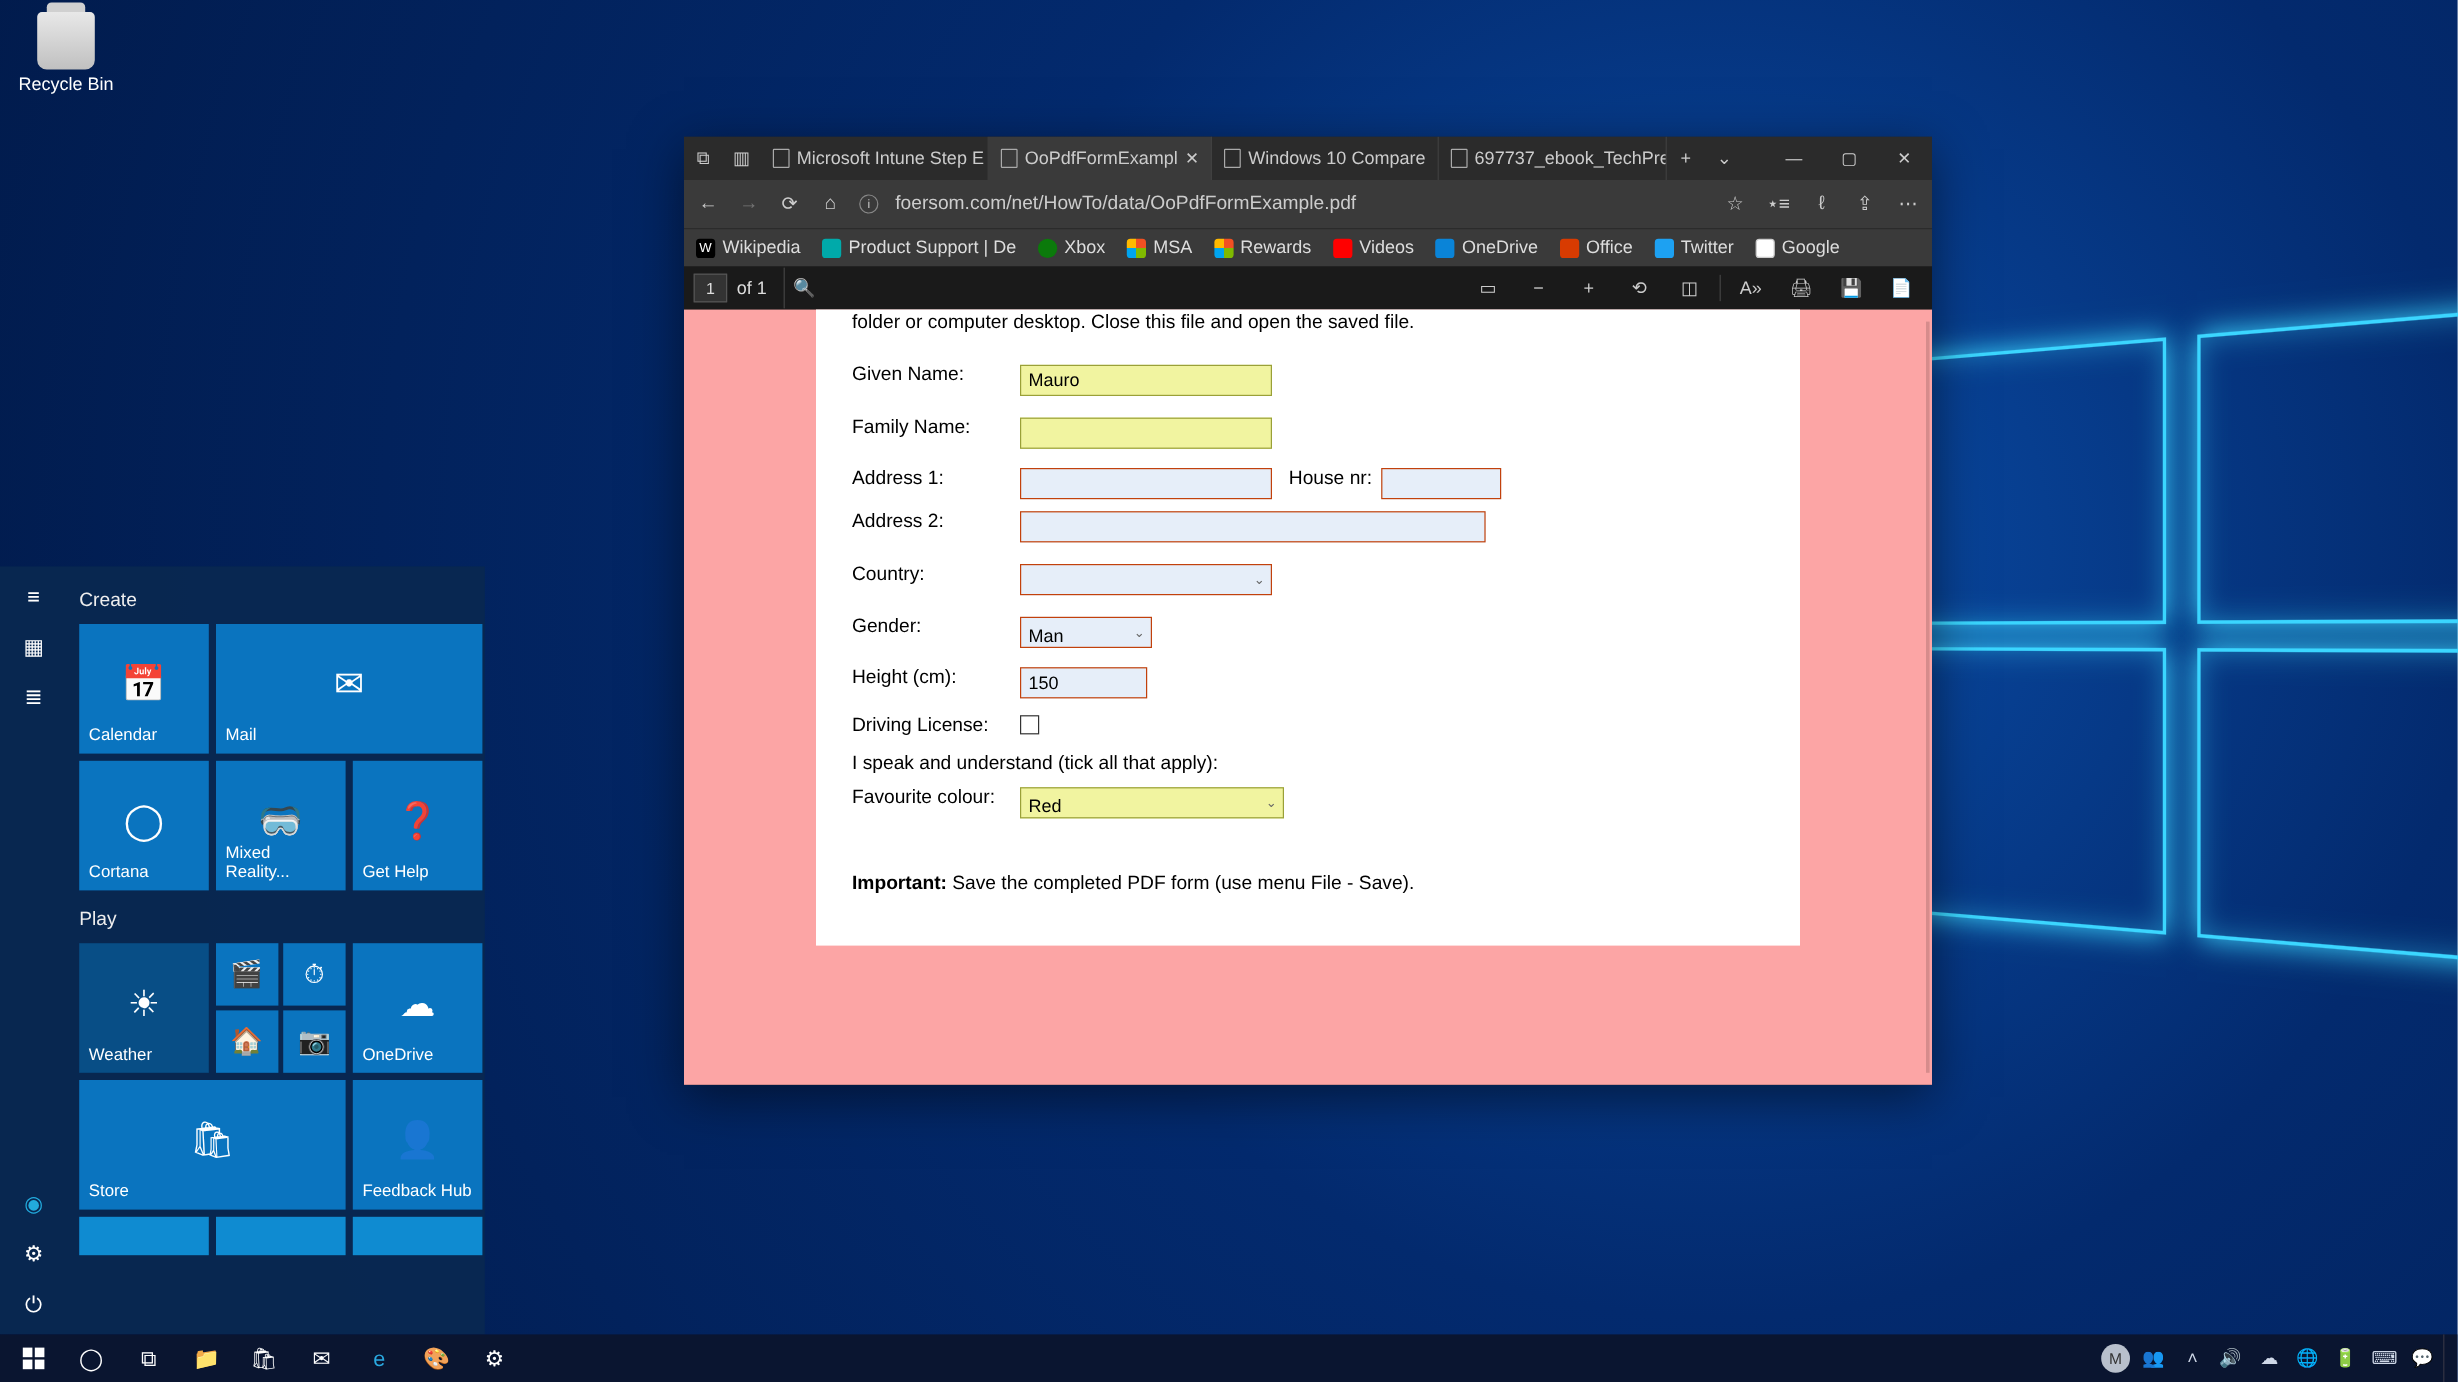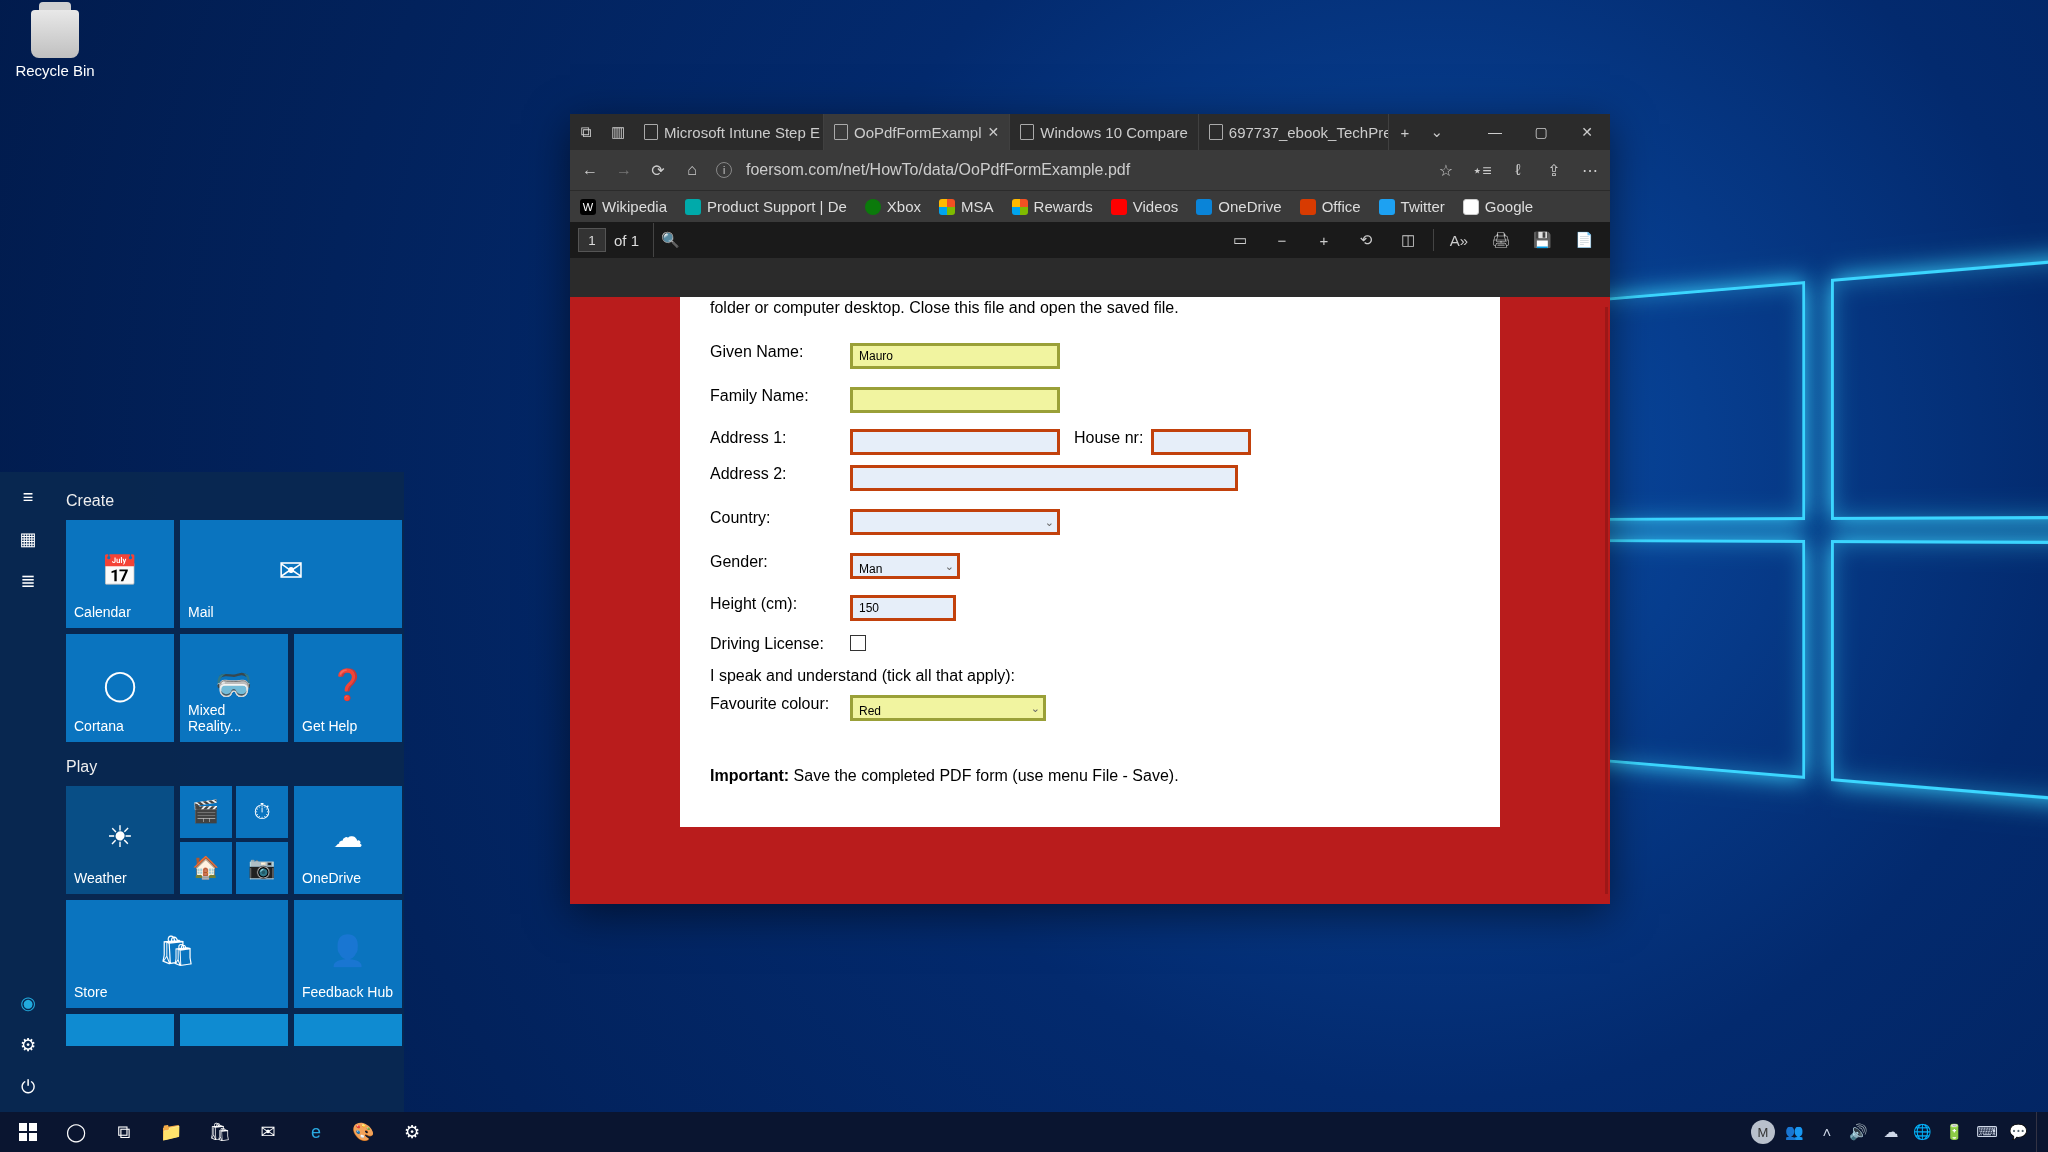--- a/index.html
+++ b/index.html
@@ -42,26 +42,26 @@
 
 .bookbar { height:32px; background:#3a3a3a; display:flex; align-items:center; padding:0 10px; gap:18px; color:#ddd; font-size:15px; border-top:1px solid #2b2b2b; }
 .bm{display:flex;align-items:center;gap:6px;}
 .bm-icon{width:16px;height:16px;border-radius:3px;display:inline-block;}
 
 .pdfbar { height:36px; background:#1a1a1a; display:flex; align-items:center; padding:0 8px; gap:8px; color:#ddd; font-size:15px; }
 .page-in{width:28px;height:24px;background:#333;border:1px solid #555;color:#ddd;text-align:center;}
 .pdfbar .spacer{flex:1;}
 .pdf-icon{width:34px;height:34px;display:flex;align-items:center;justify-content:center;color:#ccc;}
 
-.pdf-viewport{ flex:1; background:#b91c1c; overflow:hidden; position:relative;margin-top:39px; }
+.pdf-viewport{ flex:1; background:#fca5a5; overflow:hidden; position:relative; }
 .pdf-page{ position:absolute; left:110px; top:-16px; width:820px; background:#fff; padding:12px 30px 36px; font-family: Arial, sans-serif; font-size:16px; color:#000; }
 .pdf-page p{margin:6px 0;}
 .form-row{display:flex;align-items:flex-start;margin:10px 0;}
 .form-row label{width:140px;}
-.fld{height:26px;border:3px solid #c2410c;background:#e6eef9;padding:0 6px;font-size:12px;}
+.fld{height:26px;border:1px solid #c2410c;background:#e6eef9;padding:0 6px;font-size:15px;}
 .fld.yellow{background:#f1f4a0;border-color:#9aa038;}
 .dd-wrap{position:relative;display:inline-block;}
 .dd-arrow{position:absolute;right:6px;top:50%;transform:translateY(-50%);font-size:11px;color:#666;}
 .chk{width:16px;height:16px;border:1.5px solid #333;display:inline-flex;align-items:center;justify-content:center;font-size:13px;font-weight:bold;margin-right:6px;vertical-align:middle;}
 .lang-row{display:flex;gap:42px;margin:4px 0 14px;}
 .scroll-ind{position:absolute;right:2px;top:10px;bottom:10px;width:3px;background:rgba(0,0,0,.15);}
 
 
 .start-menu{ position:absolute; left:0; bottom:40px; width:404px; height:640px; background:rgba(9,40,80,.92); display:flex; color:#fff; }
 .sm-rail{width:56px;display:flex;flex-direction:column;align-items:center;padding:14px 0;gap:20px;}
@@ -244,21 +244,21 @@
         <label>Height (cm):</label>
         <input class="fld" style="width: 106px;" value="150">
       </div>
       <div class="form-row" style="margin-top:14px">
         <label>Driving License:</label>
         <span class="chk"></span>
       </div>
       <p style="margin-top:14px">I speak and understand (tick all that apply):</p>
       <div class="form-row">
         <label>Favourite colour:</label>
-        <span class="dd-wrap"><input class="fld yellow" style="width: 196px; padding-top: 6px;" value="Red"><span class="dd-arrow">⌄</span></span>
+        <span class="dd-wrap"><input class="fld yellow" style="width: 220px; padding-top: 6px;" value="Red"><span class="dd-arrow">⌄</span></span>
       </div>
       <p style="margin-top:46px"><b>Important:</b><span> Save the completed PDF form (use menu File - Save).</span></p>
     </div>
     <div class="scroll-ind"></div>
   </div>
 </div>
 
 <div class="start-menu">
   <div class="sm-rail">
     <div class="rail-icon">≡</div>

